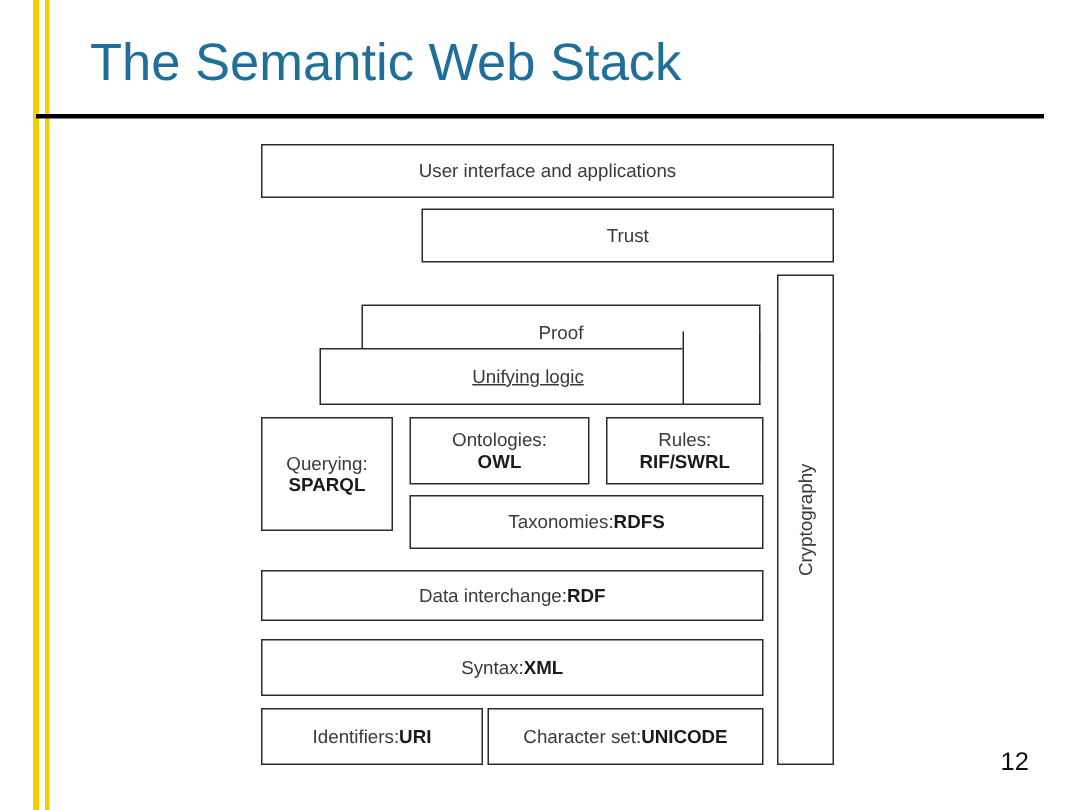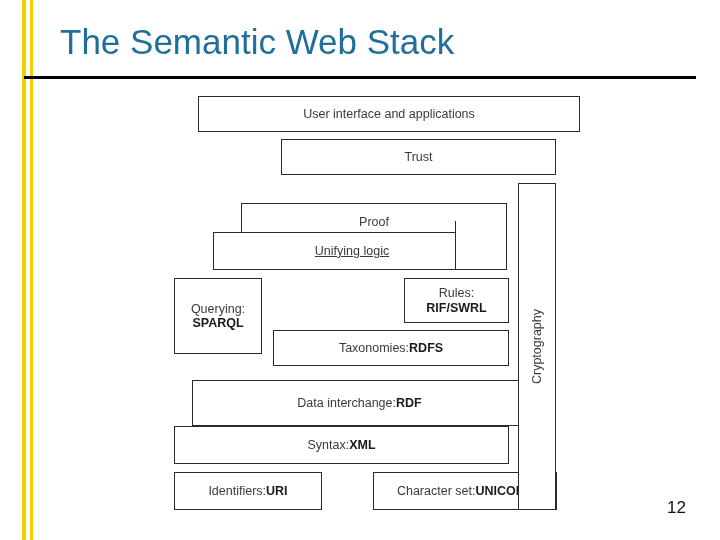--- a/index.html
+++ b/index.html
@@ -107,21 +107,21 @@
 <div class="slide">
 
   <div class="left-bar-outer"></div>
   <div class="left-bar-inner"></div>
 
   <div class="title">The Semantic Web Stack</div>
   <div class="title-rule"></div>
 
   <div class="diagram">
 
-    <div class="box" style="left:6px; top:4px; width:382px; height:36px;margin-left:24px;">
+    <div class="box" style="left:6px; top:4px; width:382px; height:36px;">
       <span>User interface and applications</span>
     </div>
 
     <div class="box" style="left:113px; top:47px; width:275px; height:36px;">
       <span>Trust</span>
     </div>
 
     <div class="box" style="left:73px; top:91px; width:266px; height:38px;margin-top:20px;">
       <span>Proof</span>
     </div>
@@ -130,47 +130,51 @@
       <span>Unifying logic</span>
     </div>
 
     <div class="box" style="left:287px; top:129px; width:52px; height:49px; border-top:none;"></div>
 
     <div class="box" style="left:6px; top:186px; width:88px; height:76px; flex-direction:column;">
       <span class="two-line">Querying:</span>
       <b class="two-line">SPARQL</b>
     </div>
 
+    <div class="box" style="left:105px; top:186px; width:120px; height:45px; flex-direction:column;">
+      <span class="two-line">Ontologies:</span>
+      <b class="two-line">OWL</b>
+    </div>
 
     <div class="box" style="left:236px; top:186px; width:105px; height:45px; flex-direction:column;text-align:center;">
       <span class="two-line">Rules:</span>
       <b class="two-line">RIF/SWRL</b>
     </div>
 
     <div class="box" style="left:105px; top:238px; width:236px; height:36px;">
       <span>Taxonomies: </span>
         <b>RDFS</b>
     </div>
 
-    <div class="box" style="left:24px; top:288px; width:335px; height:46px;text-align:center;">
+    <div class="box" style="left:6px; top:288px; width:335px; height:34px;text-align:center;">
       <span>Data interchange: </span>
         <b>RDF</b>
     </div>
 
     <div class="box" style="left:6px; top:380px; width:148px; height:38px;">
       <span>Identifiers: </span>
         <b>URI</b>
     </div>
 
     <div class="box" style="left:6px; top:334px; width:335px; height:38px;">
       <span>Syntax: </span>
         <b>XML</b>
     </div>
 
-    <div class="box" style="left:157px; top:380px; width:184px; height:38px;margin-left:48px;">
+    <div class="box" style="left:157px; top:380px; width:184px; height:38px;">
       <span>Character set: </span>
         <b>UNICODE</b>
     </div>
 
     <div class="box" style="left:350px; top:91px; width:38px; height:327px;">
       <span class="vertical">Cryptography</span>
     </div>
 
   </div>
 

